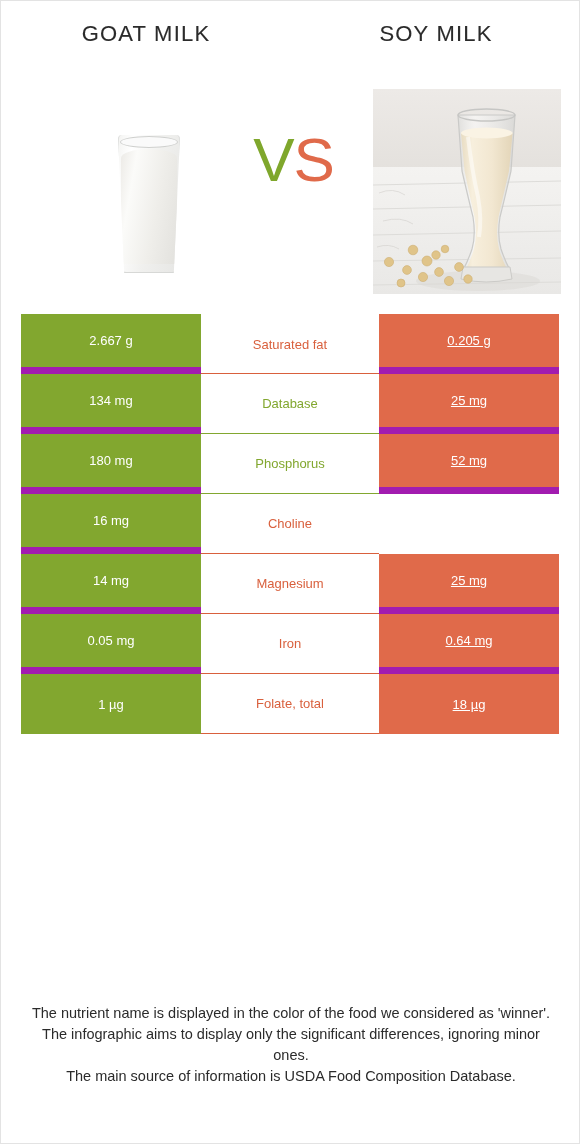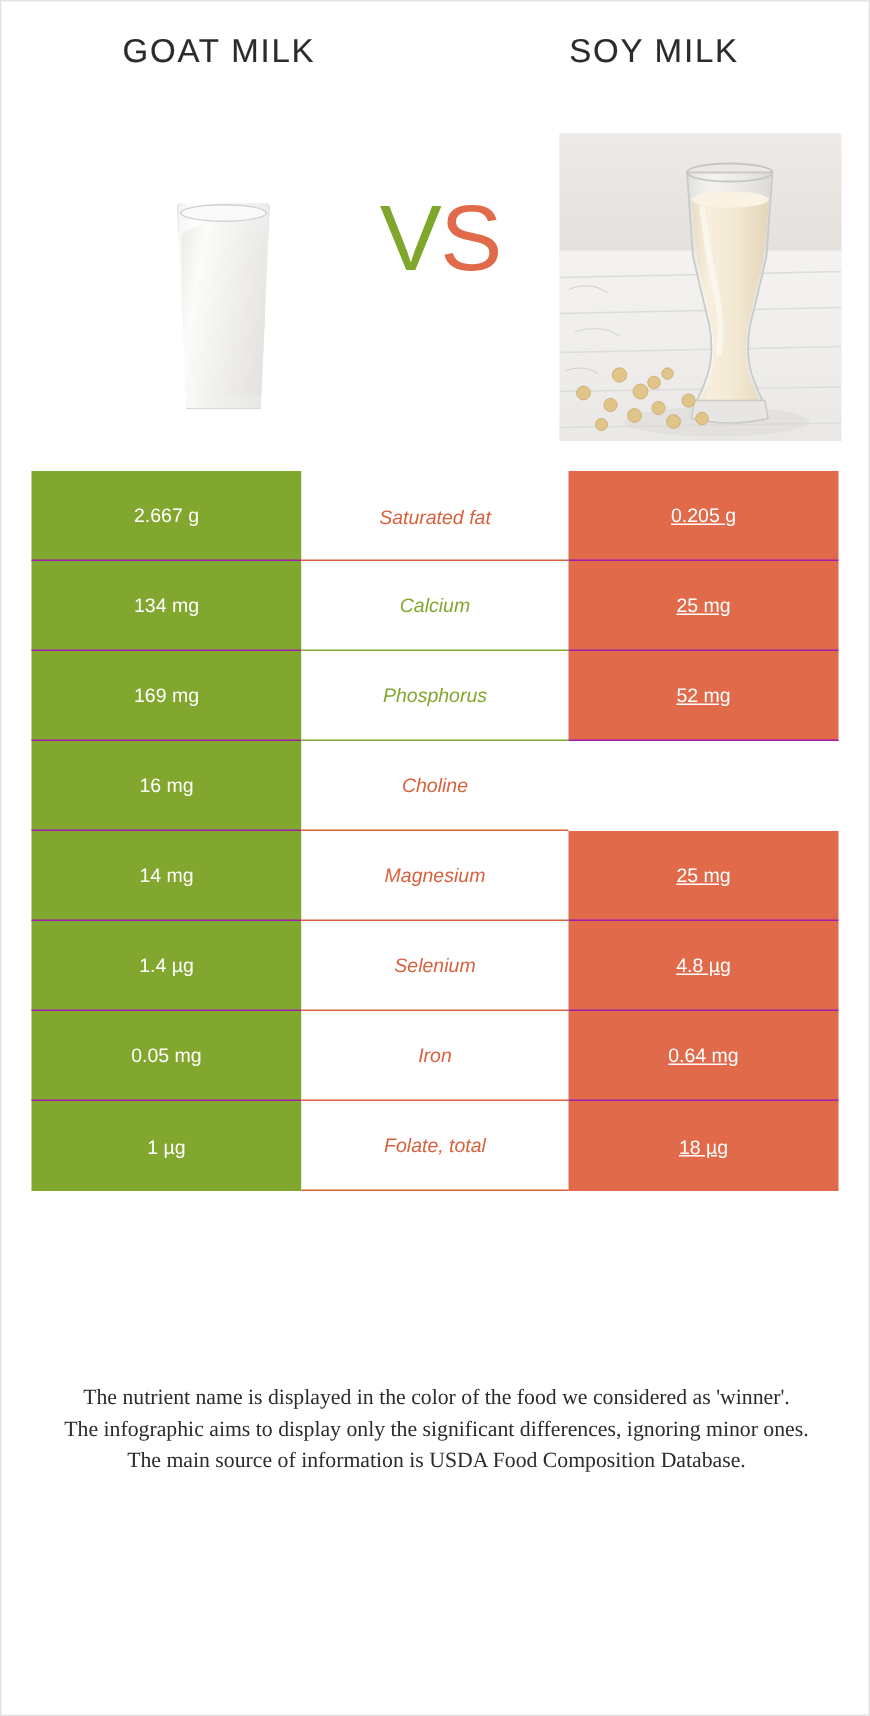--- a/index.html
+++ b/index.html
@@ -114,47 +114,46 @@
   }
   .cell {
     display: flex;
     align-items: center;
     justify-content: center;
     font-size: 13px;
   }
   .cell-left, .cell-right {
     width: 180px;
     color: #ffffff;
-    border-bottom: 1px solid #a21caf;
+    border-bottom: 7px solid #a21caf;
   }
   .cell-left  { background: #82a72f; }
   .cell-right { background: #e06a4a; text-decoration: underline; }
   .row:last-child .cell-left,
   .row:last-child .cell-right { border-bottom: none; }
 
   .cell-mid {
     width: 178px;
     background: #ffffff;
     font-size: 13px;
     border-bottom: 1px solid currentColor;
-    font-style: italic;
   }
   .row:first-child .cell-mid { border-top: 1px solid transparent; }
   .mid-green  { color: #82a72f; }
   .mid-orange { color: #d9603d; }
 
   
   .footer {
     position: absolute;
     left: 0;
-    top: 921px;
+    top: 1002px;
     width: 580px;
     padding: 0 28px;
     text-align: center;
-    font-family: Liberation Serif, serif;
+    font-family: Liberation Sans, sans-serif;
     font-size: 14.5px;
     line-height: 21px;
     color: #2b2b2b;
   }
   .footer p { margin: 0; }
 </style>
 </head>
 <body>
 
 <div class="header">
@@ -243,41 +242,36 @@
 </div>
 
 <div class="table">
     <div class="row">
       <div class="cell cell-left">2.667 g</div>
       <div class="cell cell-mid mid-orange">Saturated fat</div>
       <div class="cell cell-right">0.205 g</div>
     </div>
     <div class="row">
       <div class="cell cell-left">134 mg</div>
-      <div class="cell cell-mid mid-green">Calcium</div>
+      <div class="cell cell-mid mid-green">Database</div>
       <div class="cell cell-right">25 mg</div>
     </div>
     <div class="row">
-      <div class="cell cell-left">169 mg</div>
+      <div class="cell cell-left">180 mg</div>
       <div class="cell cell-mid mid-green">Phosphorus</div>
       <div class="cell cell-right">52 mg</div>
     </div>
     <div class="row">
       <div class="cell cell-left">16 mg</div>
       <div class="cell cell-mid mid-orange">Choline</div>
     </div>
     <div class="row">
       <div class="cell cell-left">14 mg</div>
       <div class="cell cell-mid mid-orange">Magnesium</div>
       <div class="cell cell-right">25 mg</div>
-    </div>
-    <div class="row">
-      <div class="cell cell-left">1.4 µg</div>
-      <div class="cell cell-mid mid-orange">Selenium</div>
-      <div class="cell cell-right">4.8 µg</div>
     </div>
     <div class="row">
       <div class="cell cell-left">0.05 mg</div>
       <div class="cell cell-mid mid-orange">Iron</div>
       <div class="cell cell-right">0.64 mg</div>
     </div>
     <div class="row">
       <div class="cell cell-left">1 µg</div>
       <div class="cell cell-mid mid-orange">Folate, total</div>
       <div class="cell cell-right">18 µg</div>

